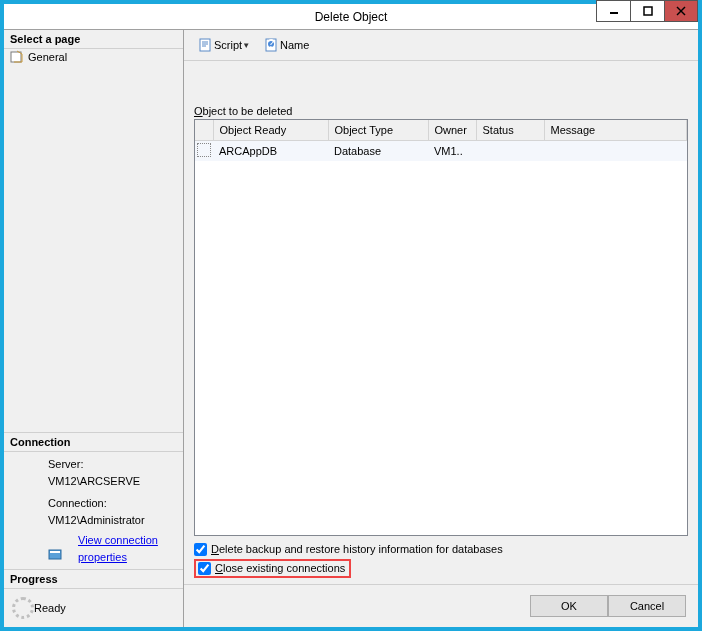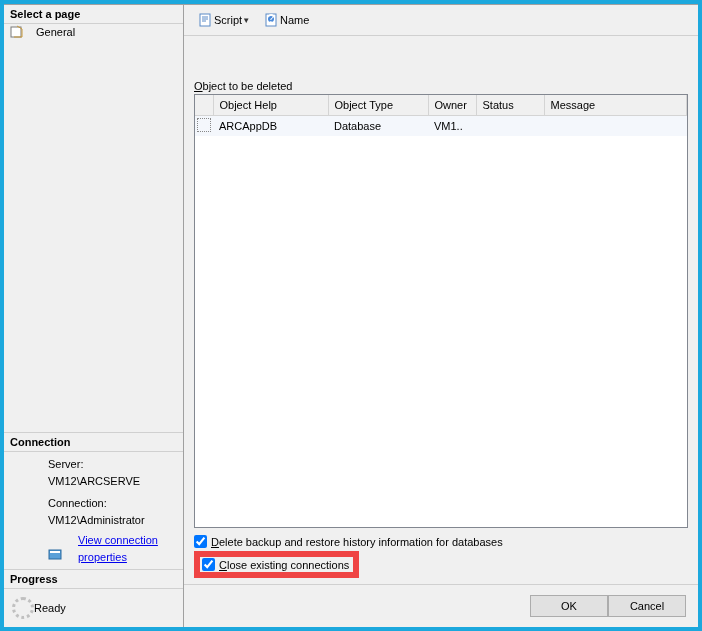--- a/index.html
+++ b/index.html
@@ -8,21 +8,21 @@
     .titlebar { height: 25px; background: #fff; display: flex; align-items: center; position: relative; }
     .titlebar-title { position: absolute; left: 50%; transform: translateX(-50%); color: #000; font-size: 12px; }
     .win-buttons { position: absolute; right: 0; top: -4px; display: flex; }
     .win-btn { width: 34px; height: 22px; border: 1px solid #555; display: flex; align-items: center; justify-content: center; font-family: Arial; cursor: default; }
     .win-min { background: #fff; border-right: none; }
     .win-max { background: #fff; border-right: none; }
     .win-close { background: #c8504f; color: #000; }
     .content { flex: 1; display: flex; border-top: 1px solid #a0a0a0; background: #f0f0f0; }
     .left-pane { width: 180px; background: #f0f0f0; display: flex; flex-direction: column; border-right: 1px solid #a0a0a0; }
     .pane-header { background: #f0f0f0; padding: 3px 6px; font-weight: bold; border-bottom: 1px solid #d0d0d0; }
-    .tree-item { display: flex; align-items: center; gap: 12px; padding: 1px 6px; }
+    .tree-item { display: flex; align-items: center; gap: 4px; padding: 1px 6px; }
     .tree-item .icon { width: 14px; height: 14px; display: inline-flex; align-items: center; justify-content: center; }
     .spacer { flex: 1; }
     .conn-section { border-top: 1px solid #d0d0d0; }
     .conn-body { padding: 4px 8px; line-height: 1.5; margin-left: 36px; }
     .link { color: #0000ee; text-decoration: underline; cursor: pointer; display: flex; align-items: flex-end; gap: 16px; margin-top: 4px; }
     .progress-section { border-top: 1px solid #d0d0d0; }
     .progress-body { display: flex; align-items: center; padding: 8px; }
     .spinner { width: 22px; height: 22px; border: 3px dotted #c0c0c0; border-radius: 50%; }
     .right-pane { flex: 1; background: #f0f0f0; display: flex; flex-direction: column; }
     .toolbar { padding: 6px 10px; display: flex; align-items: center; gap: 6px; border-bottom: 1px solid #d0d0d0; background: #f0f0f0; }
@@ -32,34 +32,55 @@
     .main-body { padding: 8px 10px 4px 10px; display: flex; flex-direction: column; flex: 1; }
     .section-label { margin-bottom: 2px; margin-top: 36px; }
     .grid-container { border: 1px solid #828790; background: #fff; flex: 1; }
     .grid { width: 100%; border-collapse: collapse; }
     .grid th { background: #f0f0f0; text-align: left; font-weight: normal; padding: 2px 6px; border-right: 1px solid #d4d4d4; border-bottom: 1px solid #d4d4d4; height: 20px; }
     .grid th:first-child { width: 18px; padding: 0; }
     .grid td { padding: 2px 6px; background: #f4f7fc; height: 20px; }
     .grid td:first-child { width: 18px; padding: 2px; }
     .row-icon { width: 14px; height: 14px; border: 1px dotted #888; display: inline-block; }
     .checks { padding: 6px 0 2px 0; }
-    .check-row { display: flex; align-items: center; gap: 4px; padding: 1px 0; }
+    .check-row { display: flex; gap: 4px; padding: 1px 0; }
     .check-row input { width: 13px; height: 13px; }
-    .highlight-box { border: 6px solid #ef4444; display: inline-flex; align-items: center; gap: 4px; padding: 0px 4px 0px 0px; margin-top: 2px; }
+    .highlight-box { border: 2px solid #ef4444; display: inline-flex; align-items: center; gap: 4px; padding: 0px 4px 0px 0px; margin-top: 2px; }
     .button-bar { padding: 10px 12px 10px 0; display: flex; justify-content: flex-end; gap: 0; border-top: 1px solid #d0d0d0; background: #f0f0f0; }
     .btn { width: 78px; height: 22px; background: #e1e1e1; border: 1px solid #acacac; cursor: pointer; font-size: 11px; }
     .col-name { width: 115px; }
     .col-type { width: 100px; }
     .col-owner { width: 48px; }
     .col-status { width: 68px; }
   </style>
 </head>
 <body>
 
 <div class="outer-frame">
+  <div class="titlebar">
+    <span class="titlebar-title">Delete Object</span>
+    <div class="win-buttons">
+      <div class="win-btn win-min">
+          <svg width="10" height="10">
+            <line x1="1" y1="7" x2="9" y2="7" stroke="#000" stroke-width="2"></line>
+          </svg>
+        </div>
+      <div class="win-btn win-max">
+          <svg width="10" height="10">
+            <rect x="1" y="1" width="8" height="8" fill="none" stroke="#000" stroke-width="1.5"></rect>
+          </svg>
+        </div>
+      <div class="win-btn win-close">
+          <svg width="10" height="10">
+            <line x1="1" y1="1" x2="9" y2="9" stroke="#000" stroke-width="1.5"></line>
+            <line x1="9" y1="1" x2="1" y2="9" stroke="#000" stroke-width="1.5"></line>
+          </svg>
+        </div>
+    </div>
+  </div>
 
   <div class="content">
     <div class="left-pane">
       <div class="pane-header">Select a page</div>
       <div class="tree-item">
         <span class="icon">
           <svg width="14" height="14">
               <rect x="1" y="2" width="10" height="10" fill="#fff" stroke="#7a7a7a"></rect>
               <path d="M7 1 L12 4 L12 12 L4 12" fill="none" stroke="#c99a3a"></path>
             </svg>
@@ -123,21 +144,21 @@
 
       <div class="main-body">
         <div class="section-label">
           <span style="text-decoration:underline">O</span><span>bject to be deleted</span>
         </div>
         <div class="grid-container">
           <table class="grid">
             <thead>
               <tr>
                 <th></th>
-                <th class="col-name">Object Help</th>
+                <th class="col-name">Object Ready</th>
                 <th class="col-type">Object Type</th>
                 <th class="col-owner">Owner</th>
                 <th class="col-status">Status</th>
                 <th>Message</th>
               </tr>
             </thead>
             <tbody>
               <tr>
                 <td><span class="row-icon"></span></td>
                 <td>ARCAppDB</td>

